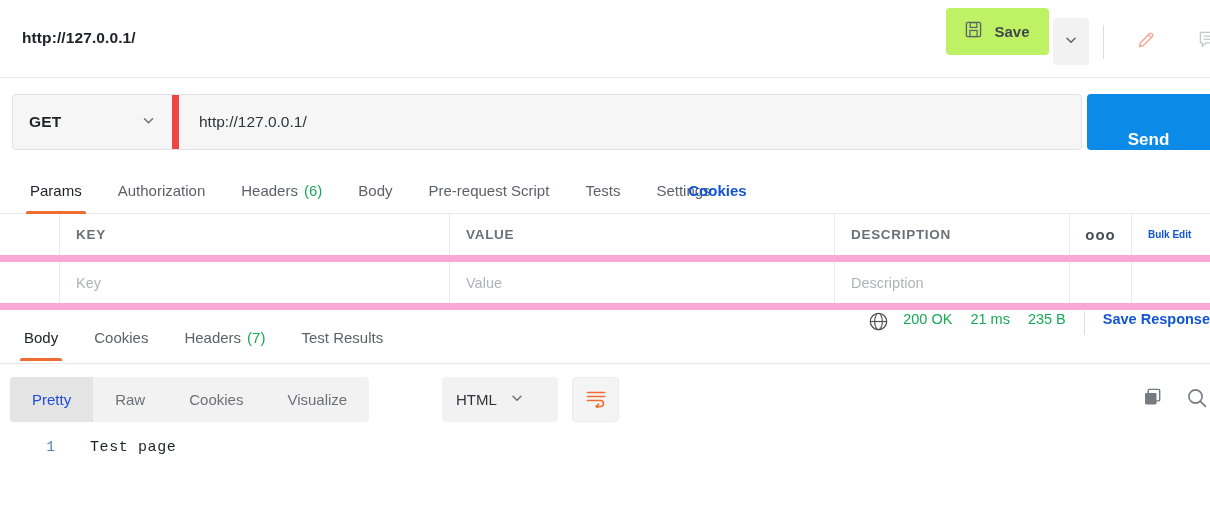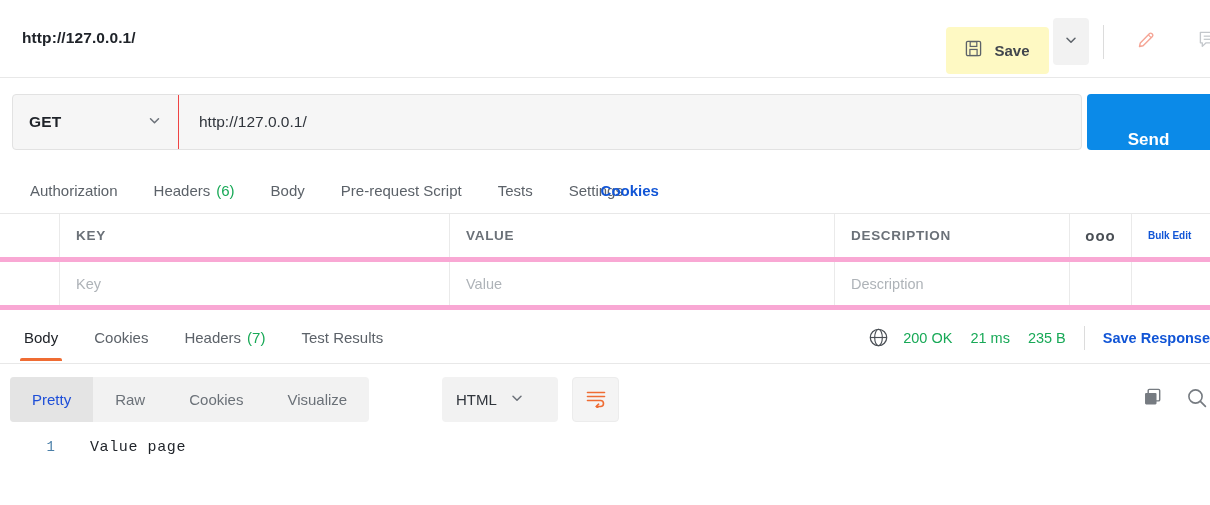--- a/index.html
+++ b/index.html
@@ -42,23 +42,23 @@
     position: absolute;
     left: 22px; top: 29px;
     font-size: 15.5px;
     font-weight: bold;
     color: #20242a;
     letter-spacing: 0.1px;
   }
 
   .save-btn {
     position: absolute;
-    left: 946px; top: 27px;
+    left: 946px; top: 8px;
     width: 103px; height: 47px;
-    background: #fef9c3;
+    background: #bef264;
     border-radius: 4px;
     display: flex;
     align-items: center;
     justify-content: center;
     gap: 12px;
     cursor: pointer;
   }
   .save-btn .lbl {
     font-size: 15px;
     font-weight: bold;
@@ -95,21 +95,21 @@
     position: absolute;
     top: 94px; left: 12px;
     width: 1070px; height: 56px;
     background: #f6f6f6;
     border: 1px solid #e2e2e2;
     border-radius: 4px;
     display: flex;
   }
   .method {
     width: 166px;
-    border-right: 1px solid #ef4444;
+    border-right: 7px solid #ef4444;
     display: flex; align-items: center;
     padding: 0 16px;
     cursor: pointer;
   }
   .method .m-lbl {
     font-size: 15.5px;
     font-weight: bold;
     color: #1f2329;
     letter-spacing: 0.2px;
   }
@@ -184,21 +184,21 @@
 
   
   .ptable {
     position: absolute;
     top: 214px; left: 0;
     width: 1210px;
   }
   .prow {
     display: flex;
     height: 48px;
-    border-bottom: 5px solid #f9a8d4;
+    border-bottom: 7px solid #f9a8d4;
   }
   .pcell {
     border-right: 1px solid #eaeaea;
     display: flex; align-items: center;
     padding: 0 16px;
     font-size: 14.5px;
   }
   .pcell.chk   { width: 60px; padding: 0; }
   .pcell.key   { width: 390px; }
   .pcell.val   { width: 385px; }
@@ -236,21 +236,21 @@
     left: 6px; top: 0;
     display: flex; height: 53px;
   }
   .resp-tabs .rtab { height: 53px; }
   .resp-tabs .rtab.active::after { bottom: 3px; }
 
   .resp-meta {
     position: absolute;
     right: 0; top: 0;
     height: 53px;
-    display: flex; align-items: center;
+    display: flex; align-items: flex-start;
   }
   .globe { margin-right: 14px; display: flex; align-items: center; }
   .meta-item {
     font-size: 14.5px;
     color: #18a957;
     margin-right: 18px;
     white-space: nowrap;
   }
   .meta-sep {
     width: 1px; height: 24px;
@@ -419,20 +419,23 @@
   </div>
   <div class="url-input">http://127.0.0.1/</div>
 </div>
 
 <div class="send-btn">
   <span class="lbl">Send</span>
 </div>
 
 <div class="req-tabs">
   <div class="tablist">
+    <div class="rtab active">
+      <span>Params</span>
+    </div>
     <div class="rtab">
       <span>Authorization</span>
     </div>
     <div class="rtab">
       <span>Headers</span>
       <span class="count">(6)</span>
     </div>
     <div class="rtab">
       <span>Body</span>
     </div>
@@ -544,15 +547,15 @@
         <circle cx="9.5" cy="9.5" r="6.6" stroke="#767b81" stroke-width="1.6"></circle>
         <path d="M14.4 14.4 L19.4 19.4" stroke="#767b81" stroke-width="1.7" stroke-linecap="round"></path>
       </svg>
     </span>
   </div>
 </div>
 
 <div class="resp-body">
   <div class="code-line">
     <span class="gutter">1</span>
-    <span class="code-text">Value page</span>
+    <span class="code-text">Test page</span>
   </div>
 </div>
 
 </body></html>

